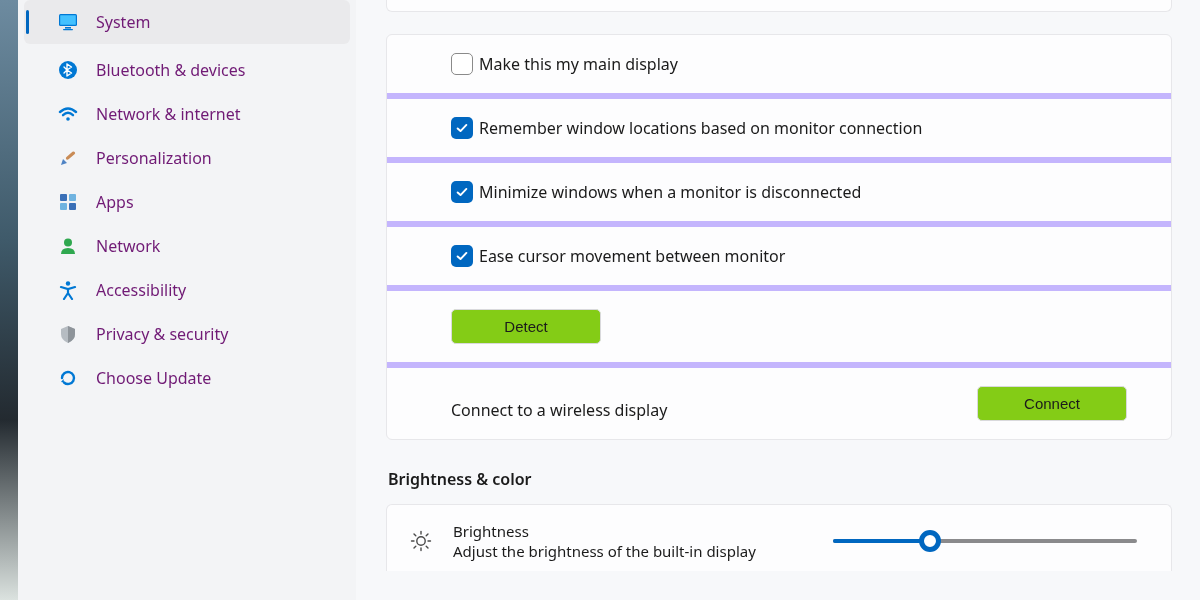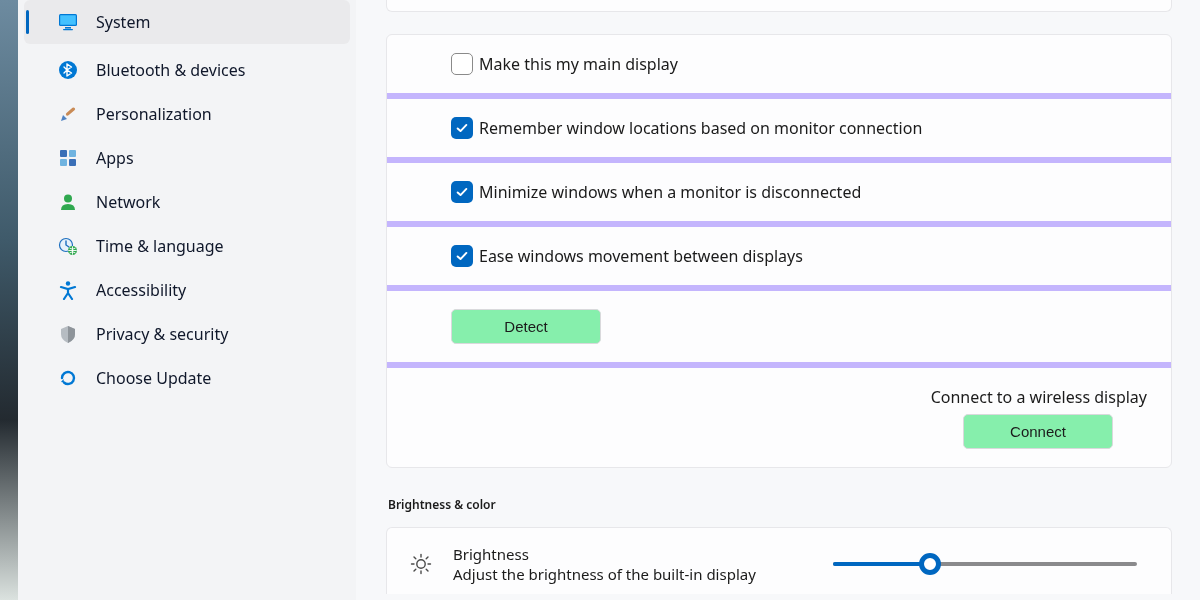--- a/index.html
+++ b/index.html
@@ -23,21 +23,21 @@
     flex: 0 0 338px;
     background: #f3f4f6;
     padding-top: 0;
   }
   .nav-item {
     display: flex;
     align-items: center;
     gap: 18px;
     padding: 11px 12px 11px 40px;
     font-size: 16px;
-    color: #0f172a;
+    color: #701a75;
     cursor: pointer;
     position: relative;
   }
   .nav-item.selected {
     background: #eaeaec;
     border-radius: 6px;
     margin: 0 6px 4px 6px;
     padding-left: 34px;
   }
   .nav-item.selected::before {
@@ -96,31 +96,31 @@
   .checkbox {
     width:22px; height:22px; border-radius:5px;
     display:inline-flex; align-items:center; justify-content:center;
     flex:0 0 22px;
   }
   .checkbox.unchecked { border:1.5px solid #8a8a8a; background:#fff; }
   .checkbox.checked { background:#0067c0; color:#fff; }
   .btn {
     min-width: 150px;
     padding: 8px 24px;
-    background:#86efac;
+    background:#84cc16;
     border:1px solid #d9d9dc;
     border-radius:5px;
     font-size:15px;
     color:#1b1b1b;
     cursor:pointer;
     text-align:center;
-    margin-right: 34px;
+    margin-right: 20px;
   }
   .section-heading {
-    font-size: 12px;
+    font-size: 16px;
     font-weight:600;
     color:#1b1b1b;
     margin: 28px 0 14px 2px;
   }
   .brightness-card {
     display:flex; align-items:center;
     padding: 16px 24px 10px 22px;
     gap: 20px;
     border-bottom: none;
     border-bottom-left-radius:0; border-bottom-right-radius:0;
@@ -164,20 +164,30 @@
       <svg viewBox="0 0 20 20" width="20" height="20">
           <circle cx="10" cy="10" r="9" fill="#0078d4"></circle>
           <path d="M9 4 L13.5 7 L9 10 L9 4 M9 10 L13.5 13 L9 16 L9 10 M6 7 L9 10 M6 13 L9 10" stroke="#fff" stroke-width="1.4" fill="none" stroke-linejoin="round" stroke-linecap="round"></path>
         </svg>
     </span>
     <span>Bluetooth &amp; devices</span>
   </div>
   <div class="nav-item">
     <span class="nav-icon">
       <svg viewBox="0 0 20 20" width="20" height="20">
+          <path d="M2 8 Q10 1 18 8" stroke="#0078d4" stroke-width="2.4" fill="none" stroke-linecap="round"></path>
+          <path d="M5 11.2 Q10 6.5 15 11.2" stroke="#0078d4" stroke-width="2.4" fill="none" stroke-linecap="round"></path>
+          <circle cx="10" cy="15" r="1.8" fill="#0078d4"></circle>
+        </svg>
+    </span>
+    <span>Network &amp; internet</span>
+  </div>
+  <div class="nav-item">
+    <span class="nav-icon">
+      <svg viewBox="0 0 20 20" width="20" height="20">
           <path d="M3 17 L5 11 L9 15 Z" fill="#4f83c4"></path>
           <rect x="7" y="6" width="11" height="3.2" rx="1.6" transform="rotate(-40 12.5 7.6)" fill="#c98b56"></rect>
         </svg>
     </span>
     <span>Personalization</span>
   </div>
   <div class="nav-item">
     <span class="nav-icon">
       <svg viewBox="0 0 20 20" width="20" height="20">
           <rect x="2" y="2" width="7" height="7" rx="1" fill="#3a6fb7"></rect>
@@ -189,31 +199,20 @@
     <span>Apps</span>
   </div>
   <div class="nav-item">
     <span class="nav-icon">
       <svg viewBox="0 0 20 20" width="20" height="20">
           <circle cx="10" cy="6.5" r="4" fill="#2fa84f"></circle>
           <path d="M3 18 Q3 12 10 12 Q17 12 17 18 Z" fill="#2fa84f"></path>
         </svg>
     </span>
     <span>Network</span>
-  </div>
-  <div class="nav-item">
-    <span class="nav-icon">
-      <svg viewBox="0 0 20 20" width="20" height="20">
-          <circle cx="8" cy="9" r="6.5" fill="#e6f1fa" stroke="#1d6fbf" stroke-width="1.2"></circle>
-          <path d="M8 5 V9 L11 11" stroke="#1d6fbf" stroke-width="1.4" fill="none" stroke-linecap="round"></path>
-          <circle cx="14.5" cy="14.5" r="4.5" fill="#2fa84f"></circle>
-          <path d="M10.3 14.5 H18.7 M14.5 10.3 V18.7 M11.5 12 Q14.5 14.5 17.5 12 M11.5 17 Q14.5 14.5 17.5 17" stroke="#fff" stroke-width="0.9" fill="none"></path>
-        </svg>
-    </span>
-    <span>Time &amp; language</span>
   </div>
   <div class="nav-item">
     <span class="nav-icon">
       <svg viewBox="0 0 20 20" width="20" height="20">
           <circle cx="10" cy="3.5" r="2.2" fill="#0078d4"></circle>
           <path d="M3 7 L10 9 L17 7 M10 9 V13 M10 13 L6 19 M10 13 L14 19" stroke="#0078d4" stroke-width="2.2" fill="none" stroke-linecap="round"></path>
         </svg>
     </span>
     <span>Accessibility</span>
   </div>
@@ -262,26 +261,26 @@
           </svg>
       </span>
       <span class="label">Minimize windows when a monitor is disconnected</span>
     </div>
     <div class="row">
       <span class="checkbox checked">
         <svg viewBox="0 0 16 16" width="14" height="14">
             <path d="M3 8.5 L6.3 11.5 L13 4.5" stroke="#fff" stroke-width="2.2" fill="none" stroke-linecap="round" stroke-linejoin="round"></path>
           </svg>
       </span>
-      <span class="label">Ease windows movement between displays</span>
+      <span class="label">Ease cursor movement between monitor</span>
     </div>
     <div class="row" style="padding-left:64px;">
       <button class="btn">Detect</button>
     </div>
-    <div class="row" style="padding-left:64px;flex-direction:column;">
+    <div class="row" style="padding-left:64px;">
       <span class="label">Connect to a wireless display</span>
       <button class="btn">Connect</button>
     </div>
   </div>
 
   <div class="section-heading">Brightness &amp; color</div>
 
   <div class="card brightness-card">
     <span class="nav-icon" style="width:24px;height:24px;flex:0 0 24px;">
       <svg viewBox="0 0 24 24" width="24" height="24">

